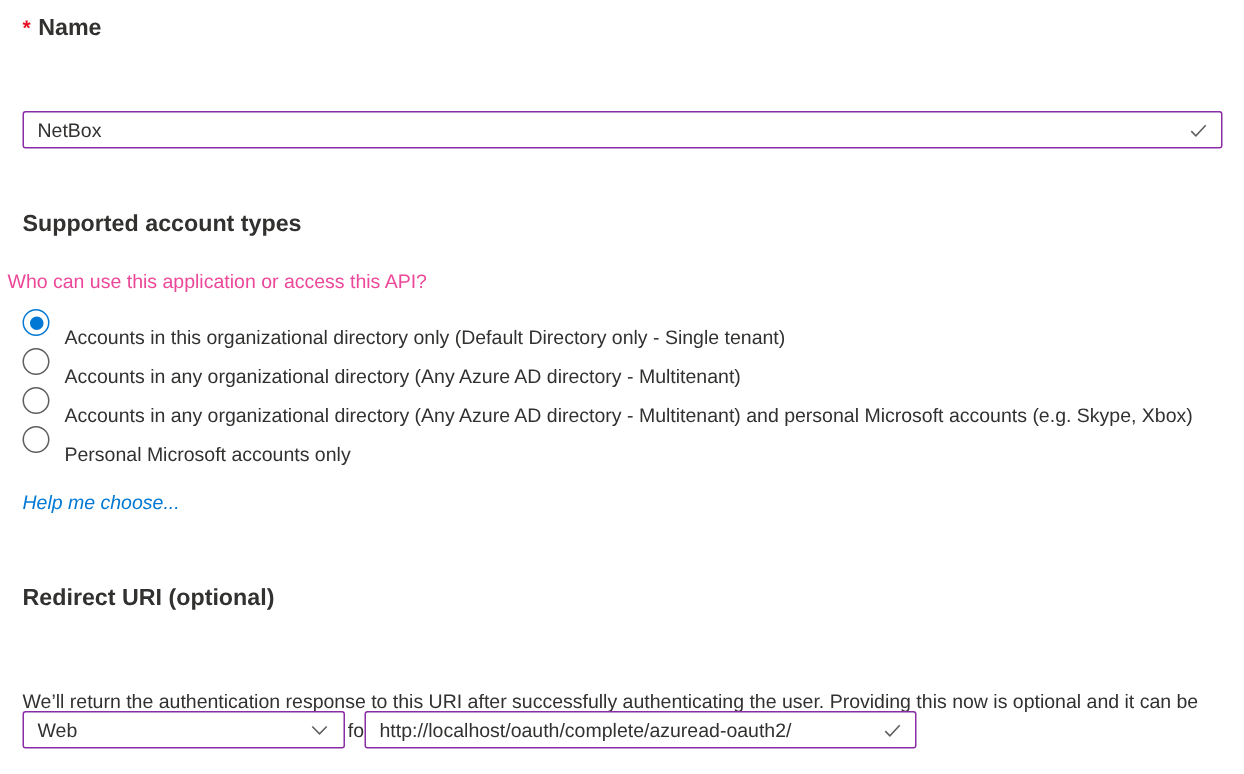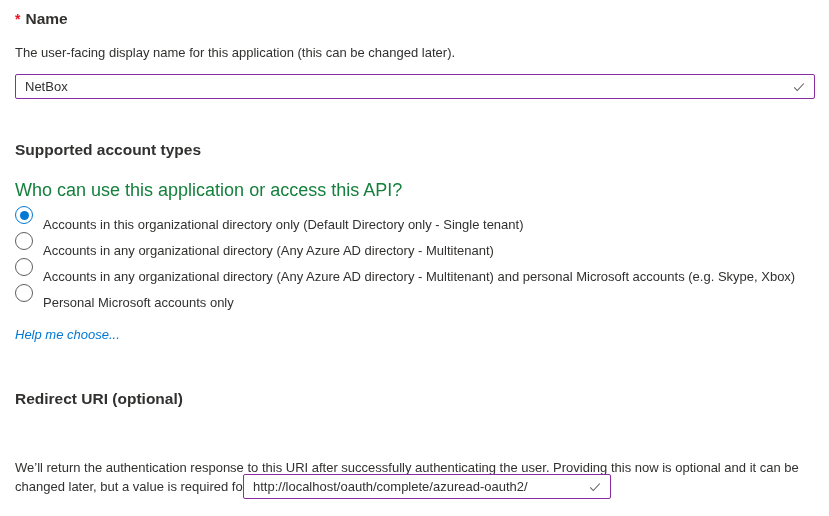--- a/index.html
+++ b/index.html
@@ -30,21 +30,21 @@
     font-size: 13px; color: #323130;
     padding: 0 30px 0 9px;
     outline: none; background: #fff;
   }
   .valid-icon {
     position: absolute; right: 9px; top: 50%;
     transform: translateY(-50%);
     width: 14px; height: 14px; display: flex;
   }
 
-  .question { position: absolute; left: 15px; font-size: 18px; color: #15803d; }
+  .question { position: absolute; left: 5px; font-size: 13px; color: #ec4899; }
 
   .radio-group { position: absolute; left: 15px; top: 206px; }
   .radio-row {
     display: flex; align-items: center; gap: 10px;
     height: 18px; margin-bottom: 8px; cursor: pointer;
   }
   .radio-circle {
     width: 18px; height: 18px; border-radius: 50%;
     border: 1px solid #605e5c; background: #fff;
     display: flex; align-items: center; justify-content: center;
@@ -78,21 +78,20 @@
 </style>
 </head>
 <body>
 
 <div class="page">
 
   <div class="section-title" style="top:10px;">
     <span class="required">*</span><span>Name</span>
   </div>
 
-  <div class="desc" style="top:43px; width:800px;">The user-facing display name for this application (this can be changed later).</div>
 
   <div class="field-wrap" style="left:15px; top:74px; width:800px; height:25px;">
     <input class="text-input" type="text" value="NetBox" style="">
     <span class="valid-icon">
       <svg width="14" height="14" viewBox="0 0 16 16">
         <path d="M2.5 8.5 L6 12 L13.5 4" stroke="#605e5c" stroke-width="1.2" fill="none"></path>
       </svg>
     </span>
   </div>
 
@@ -118,20 +117,28 @@
       <span class="radio-label">Personal Microsoft accounts only</span>
     </div>
   </div>
 
   <a class="link" style="top:327px;font-style:italic;">Help me choose...</a>
 
   <div class="section-title" style="top:390px;">Redirect URI (optional)</div>
 
   <div class="desc" style="top:422px; width:795px;margin-top:36px;">We’ll return the authentication response to this URI after successfully authenticating the user. Providing this now is optional and it can be changed later, but a value is required for most authentication scenarios.</div>
 
+  <div class="dropdown">
+    <span>Web</span>
+    <span class="chevron">
+      <svg width="14" height="14" viewBox="0 0 16 16">
+        <path d="M2.5 5 L8 10.5 L13.5 5" stroke="#605e5c" stroke-width="1.2" fill="none"></path>
+      </svg>
+    </span>
+  </div>
 
   <div class="field-wrap" style="left:243px; top:474px; width:368px; height:25px;">
     <input class="text-input" type="text" value="http://localhost/oauth/complete/azuread-oauth2/" style="">
     <span class="valid-icon">
       <svg width="14" height="14" viewBox="0 0 16 16">
         <path d="M2.5 8.5 L6 12 L13.5 4" stroke="#605e5c" stroke-width="1.2" fill="none"></path>
       </svg>
     </span>
   </div>
 

